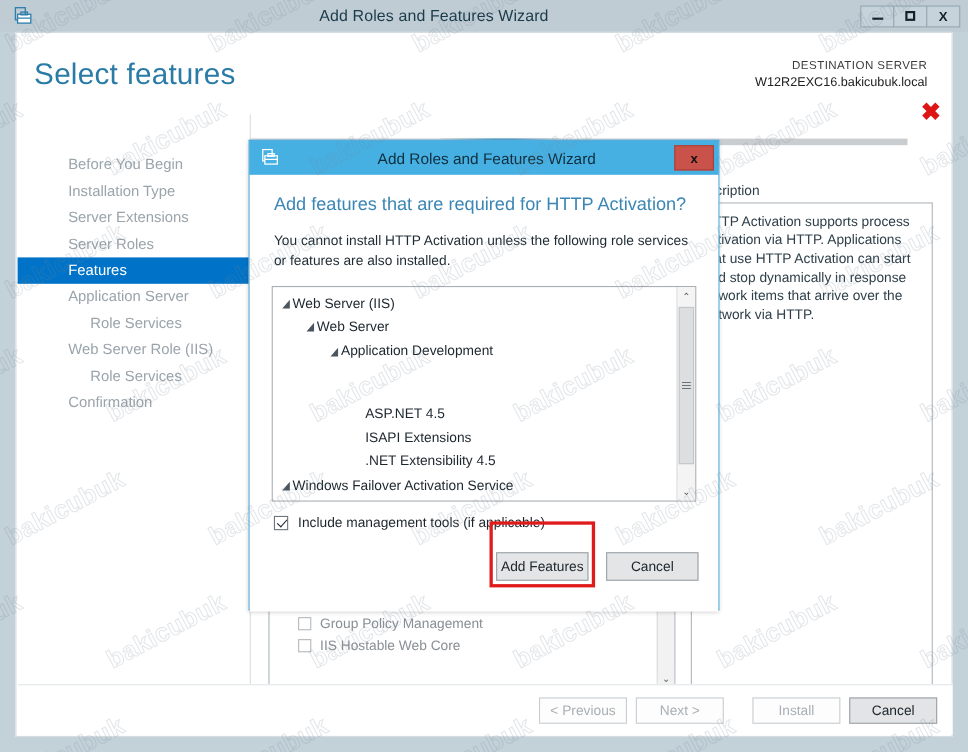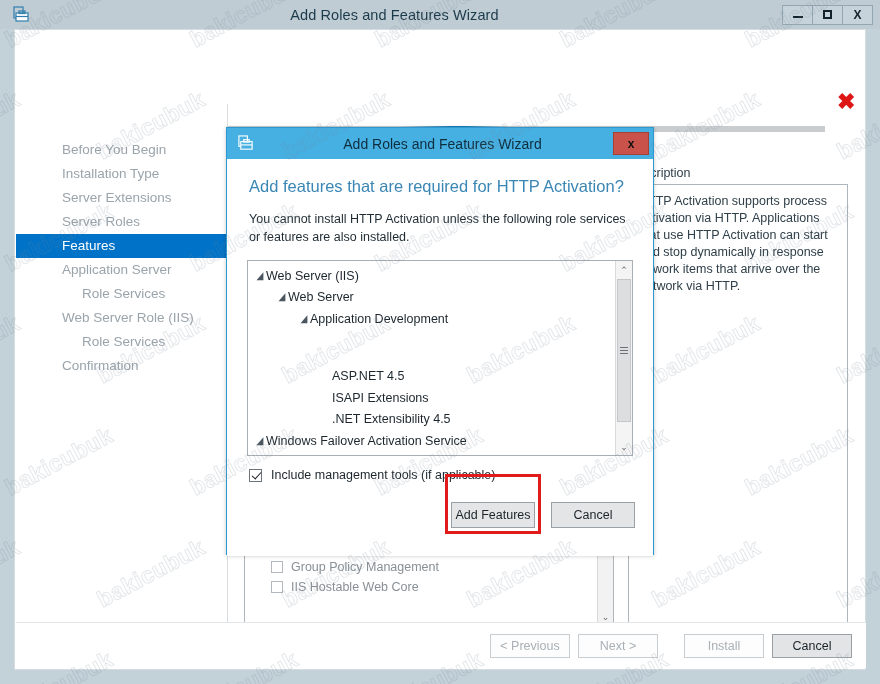--- a/index.html
+++ b/index.html
@@ -452,20 +452,27 @@
         </div>
       <div class="winbtn">
           <span class="glyph-max"></span>
         </div>
       <div class="winbtn">X</div>
     </div>
   </div>
 
   <div class="client">
 
+    <div class="page-header">
+      <div class="page-title">Select features</div>
+      <div class="dest-block">
+        <div class="dest-label">DESTINATION SERVER</div>
+        <div class="dest-name">W12R2EXC16.bakicubuk.local</div>
+      </div>
+    </div>
 
     <div class="progress-strip">
       <div class="seg"></div>
     </div>
 
     <div class="body-split">
 
       <div class="sidebar">
         <div class="nav-item">Before You Begin</div>
         <div class="nav-item">Installation Type</div>

